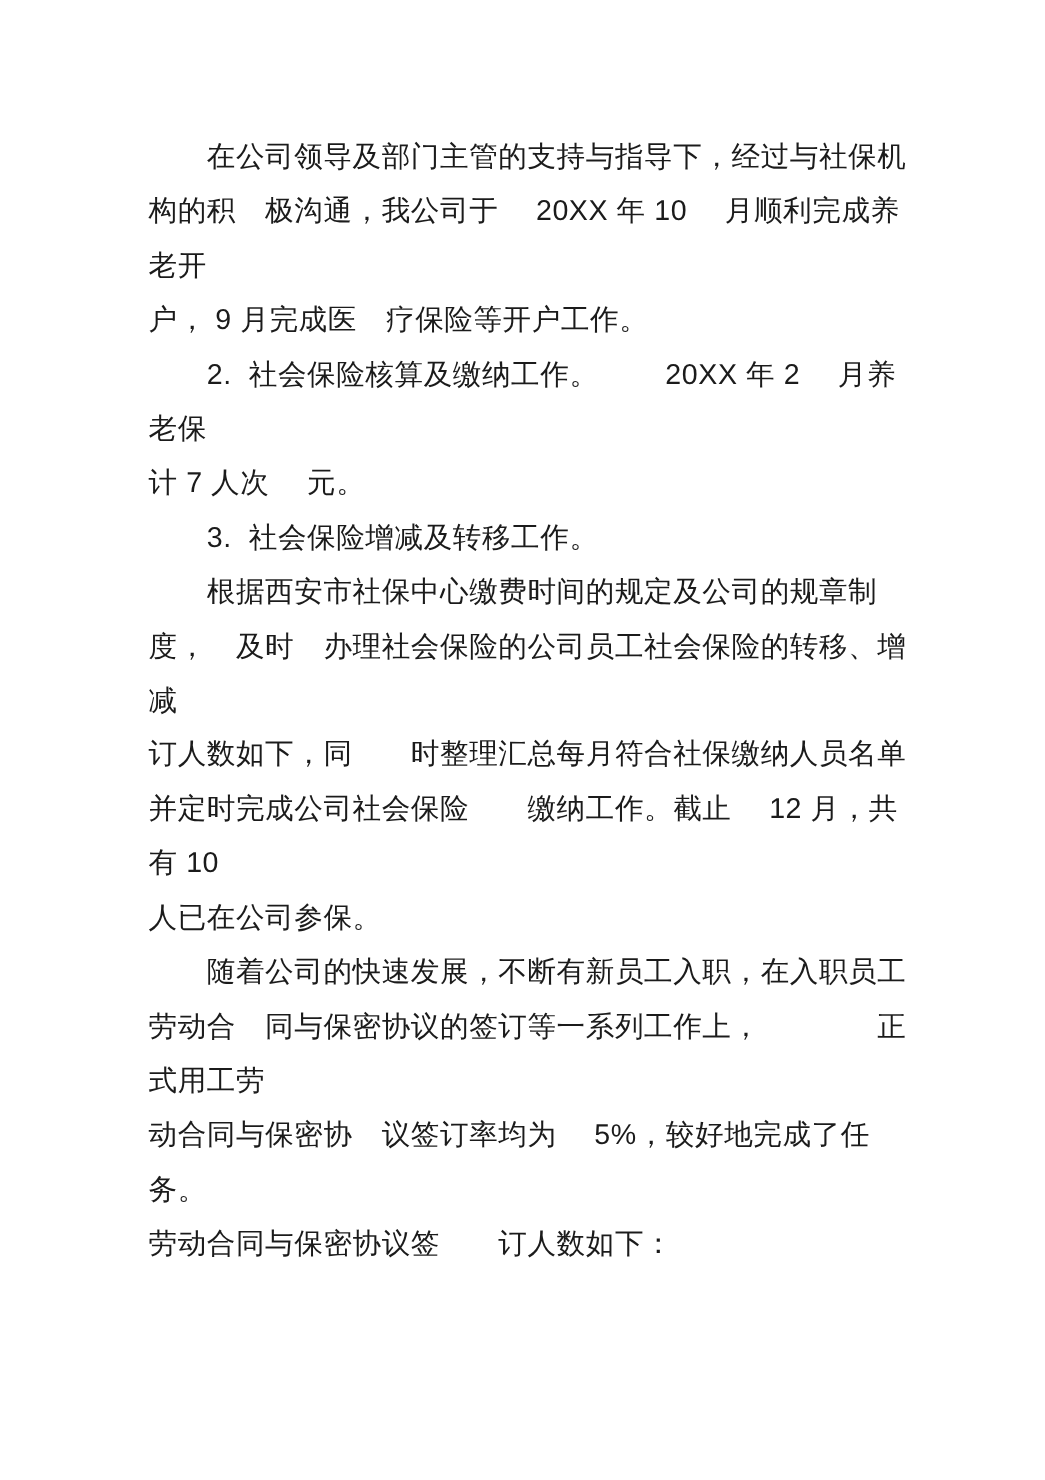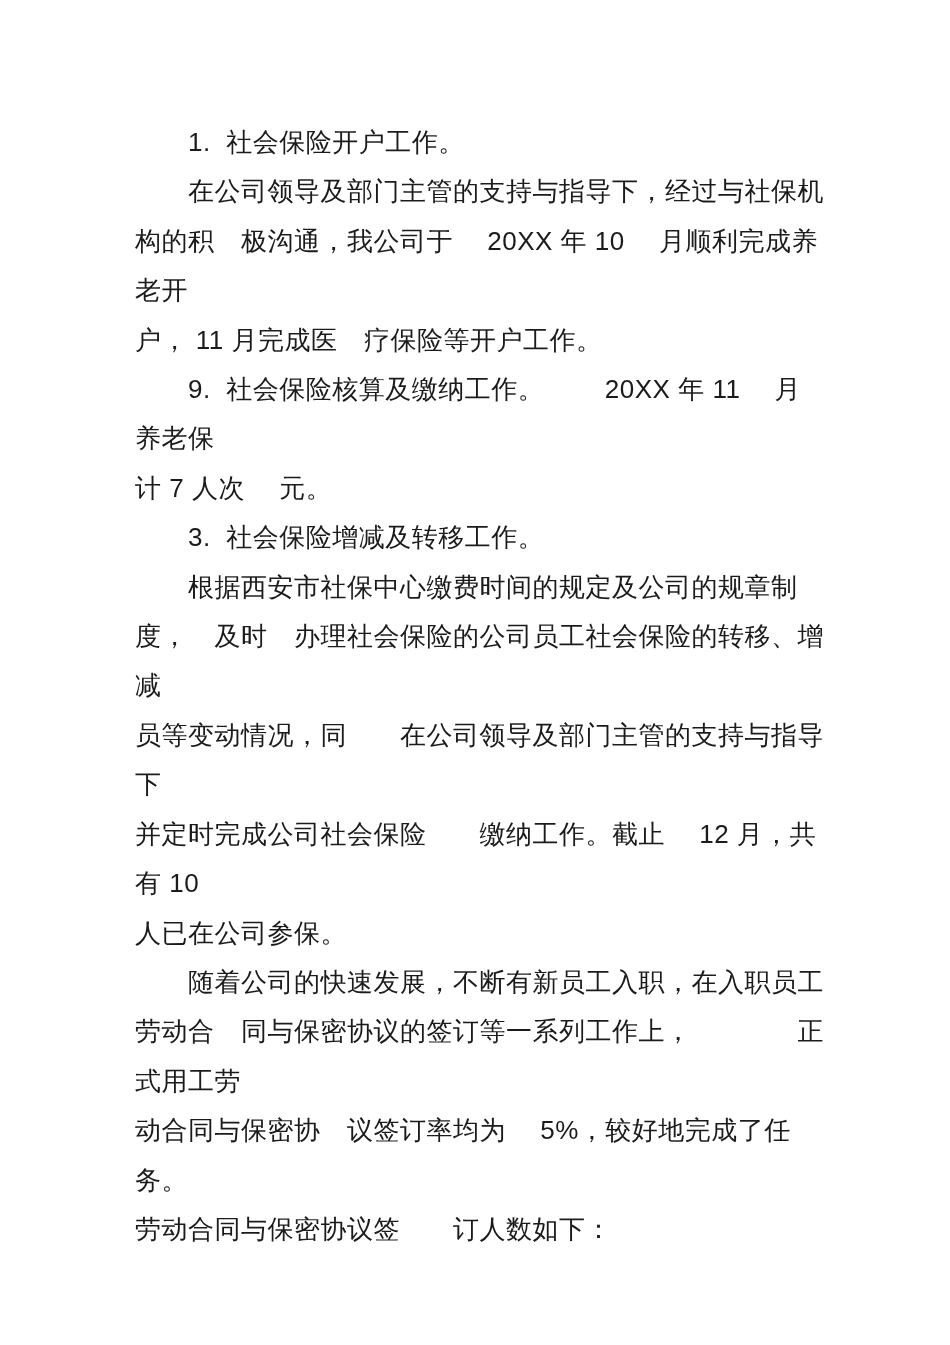--- a/index.html
+++ b/index.html
@@ -28,30 +28,29 @@
   .doc-line {
     white-space: pre-wrap;
     min-height: 49.4px;
   }
 </style>
 </head>
 <body>
 
 <div class="page">
   <div class="doc-content">
-    <div class="doc-line">　　1.  社会保险开户工作。</div>
     <div class="doc-line">　　在公司领导及部门主管的支持与指导下，经过与社保机</div>
     <div class="doc-line">构的积　极沟通，我公司于　 20XX 年 10 　月顺利完成养老开</div>
-    <div class="doc-line">户， 11 月完成医　疗保险等开户工作。</div>
-    <div class="doc-line">　　9.  社会保险核算及缴纳工作。　　 20XX 年 11 　月养老保</div>
+    <div class="doc-line">户， 9 月完成医　疗保险等开户工作。</div>
+    <div class="doc-line">　　2.  社会保险核算及缴纳工作。　　 20XX 年 2 　月养老保</div>
     <div class="doc-line">计 7 人次　 元。</div>
     <div class="doc-line">　　3.  社会保险增减及转移工作。</div>
     <div class="doc-line">　　根据西安市社保中心缴费时间的规定及公司的规章制</div>
     <div class="doc-line">度，　及时　办理社会保险的公司员工社会保险的转移、增减</div>
-    <div class="doc-line">员等变动情况，同　　在公司领导及部门主管的支持与指导下</div>
+    <div class="doc-line">订人数如下，同　　时整理汇总每月符合社保缴纳人员名单</div>
     <div class="doc-line">并定时完成公司社会保险　　缴纳工作。截止　 12 月，共有 10</div>
     <div class="doc-line">人已在公司参保。</div>
     <div class="doc-line">　　随着公司的快速发展，不断有新员工入职，在入职员工</div>
     <div class="doc-line">劳动合　同与保密协议的签订等一系列工作上，　　　　正式用工劳</div>
     <div class="doc-line">动合同与保密协　议签订率均为　 5%，较好地完成了任务。</div>
     <div class="doc-line">劳动合同与保密协议签　　订人数如下：</div>
 
   </div>
 </div>
 

